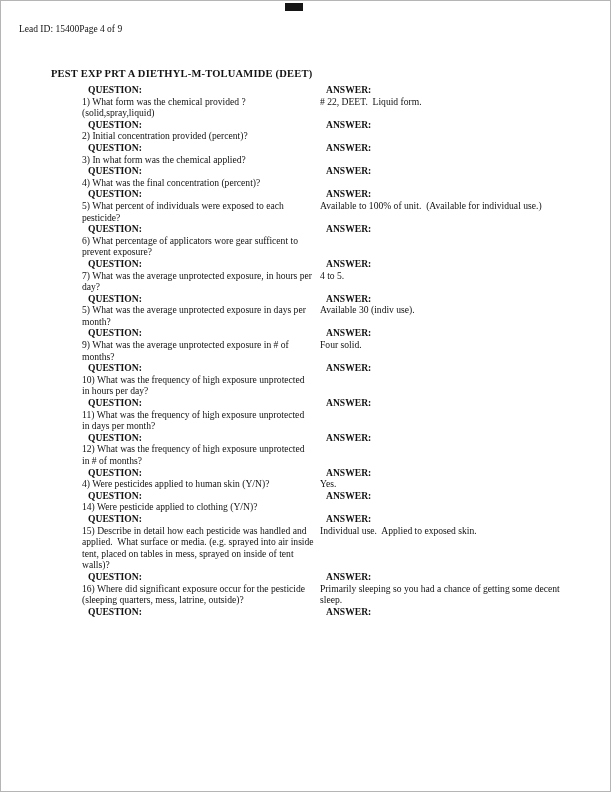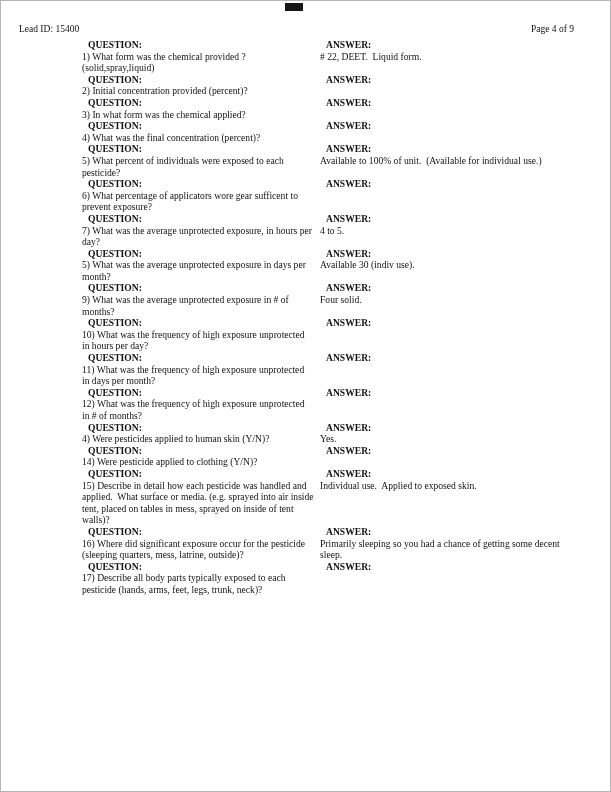--- a/index.html
+++ b/index.html
@@ -21,21 +21,21 @@
   .scan-mark {
     position: absolute;
     top: 2px;
     left: 284px;
     width: 18px;
     height: 8px;
     background: #161616;
   }
   .header {
     display: flex;
-    justify-content: space-between;
+    justify-content: flex-start;
     align-items: baseline;
     padding: 23px 36px 0 18px;
     font-size: 9.5px;
     line-height: 11px;
   }
   .doc-title {
     font-size: 10.5px;
     font-weight: bold;
     letter-spacing: 0.2px;
     margin: 33px 30px 0 50px;
@@ -67,20 +67,21 @@
 <body>
 
 <div class="page">
   <div class="scan-mark"></div>
 
   <div class="header">
     <span>Lead ID: 15400</span>
     <span>Page 4 of  9</span>
   </div>
 
+  <div class="doc-title">PEST EXP PRT A DIETHYL-M-TOLUAMIDE (DEET)</div>
 
   <div class="qa-list">
   <div class="qa-row">
     <div class="q-col">
       <div class="qa-label">QUESTION:</div>
       <div class="q-text">1) What form was the chemical provided ?(solid,spray,liquid)</div>
     </div>
     <div class="a-col">
       <div class="qa-label">ANSWER:</div>
       <div class="a-text"># 22, DEET.  Liquid form.</div>
@@ -247,21 +248,20 @@
     </div>
     <div class="a-col">
       <div class="qa-label">ANSWER:</div>
       <div class="a-text">Primarily sleeping so you had a chance of getting some decent sleep.</div>
     </div>
   </div>
 
   <div class="qa-row">
     <div class="q-col">
       <div class="qa-label">QUESTION:</div>
-      <div class="q-text">17) Describe all body parts typically exposed to each pesticide (hands, arms, feet, legs, trunk, neck)?</div>
     </div>
     <div class="a-col">
       <div class="qa-label">ANSWER:</div>
       <div class="a-text"></div>
     </div>
   </div>
 </div>
 </div>
 
 </body></html>

